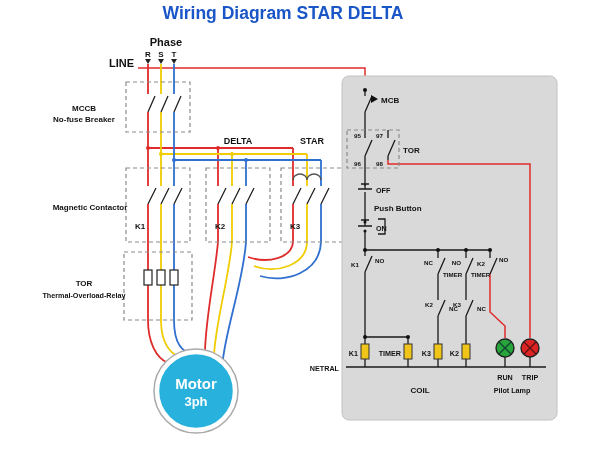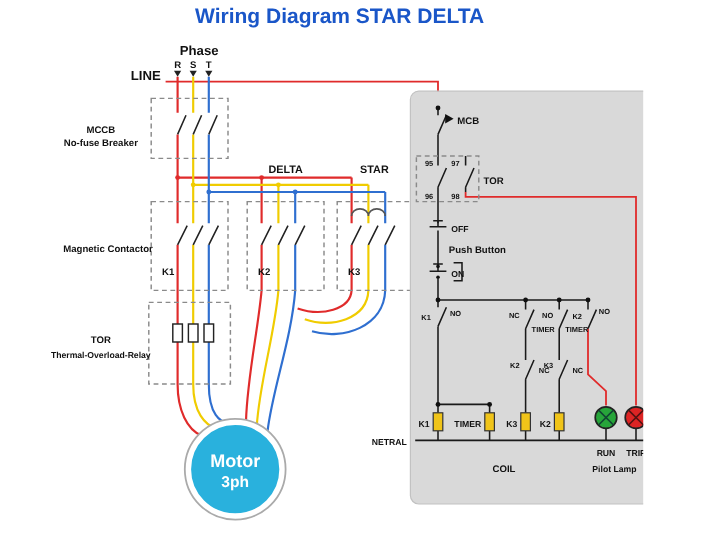--- a/index.html
+++ b/index.html
@@ -1,16 +1,16 @@
 <!DOCTYPE html>
 <html><head>
 <meta charset="utf-8">
 <style>
   html,body{margin:0;padding:0;background:#ffffff;}
-  .stage{width:536px;height:450px;position:relative;background:#fff;overflow:hidden;}
+  .stage{width:600px;height:450px;position:relative;background:#fff;overflow:hidden;}
   svg{font-family:"Liberation Sans",sans-serif;display:block;}
   text{fill:#111;}
   .ft{font-size:17.5px;font-weight:bold;fill:#1a56c8;}
   .f11{font-size:11px;font-weight:bold;}
   .f9{font-size:9px;font-weight:bold;}
   .f8{font-size:8px;font-weight:bold;}
   .f7{font-size:7.2px;font-weight:bold;}
   .f6{font-size:6.2px;font-weight:bold;}
   .fm1{font-size:15px;font-weight:bold;fill:#ffffff;}
   .fm2{font-size:13px;font-weight:bold;fill:#ffffff;}

